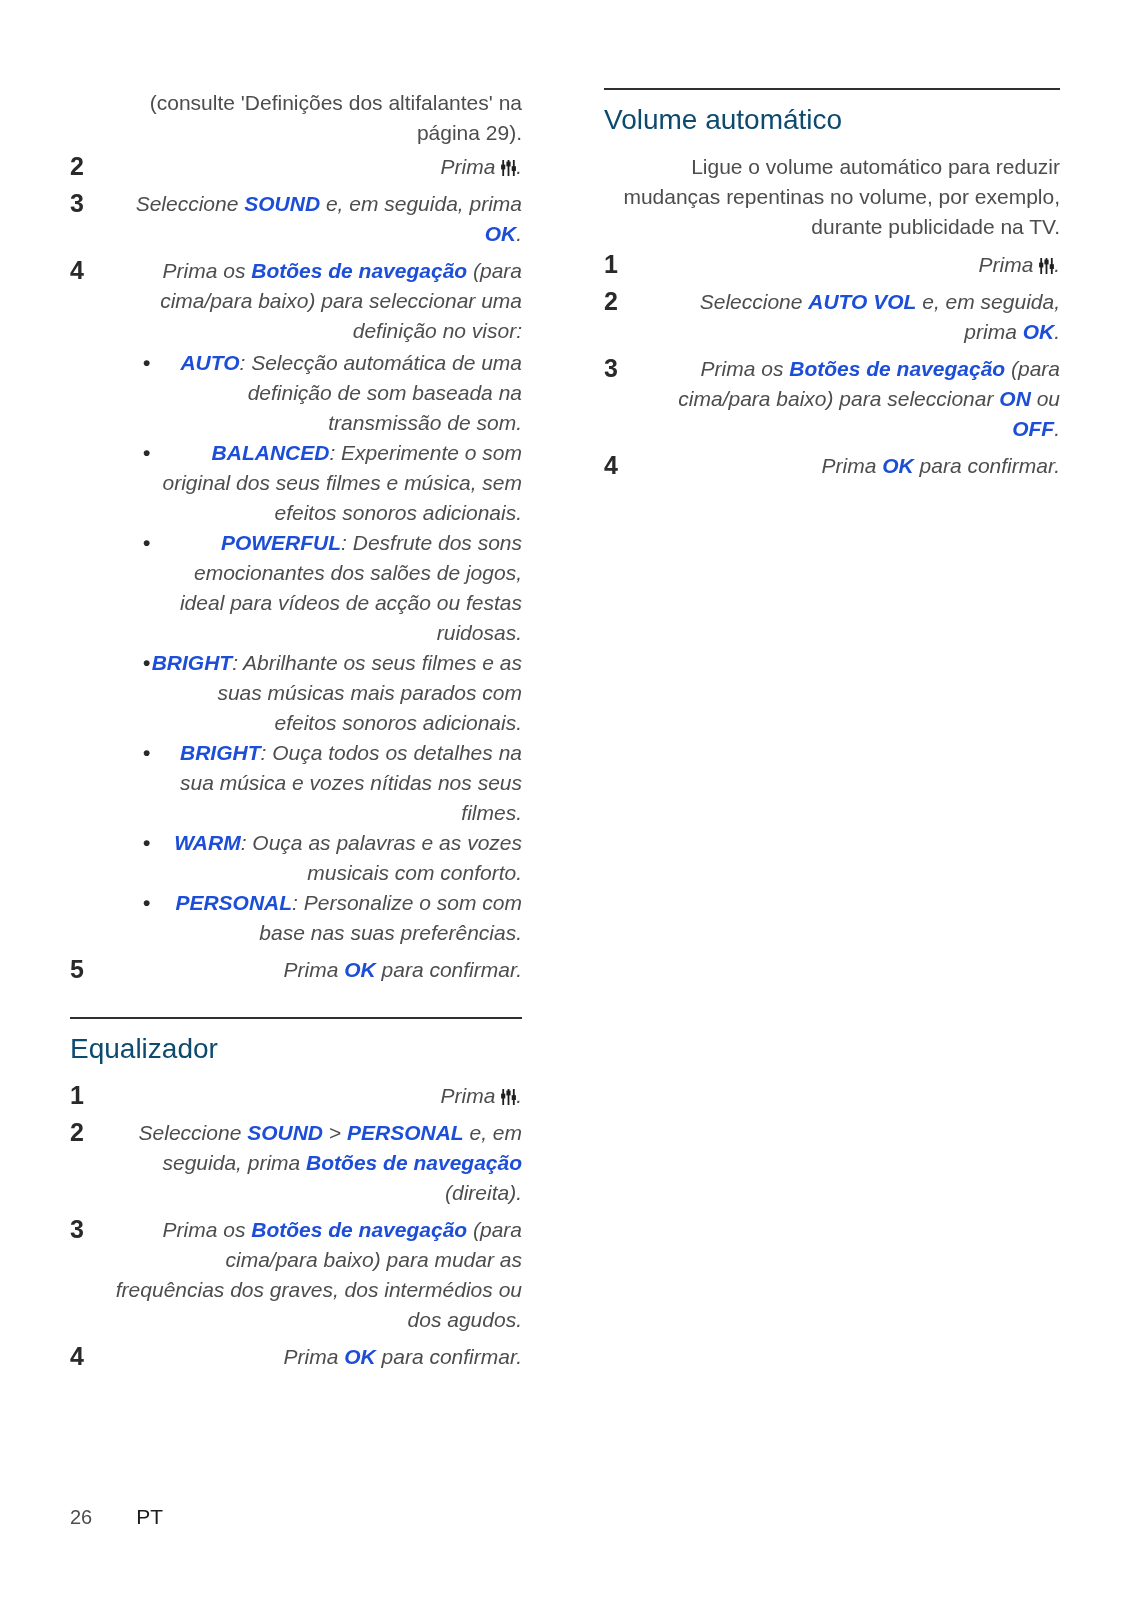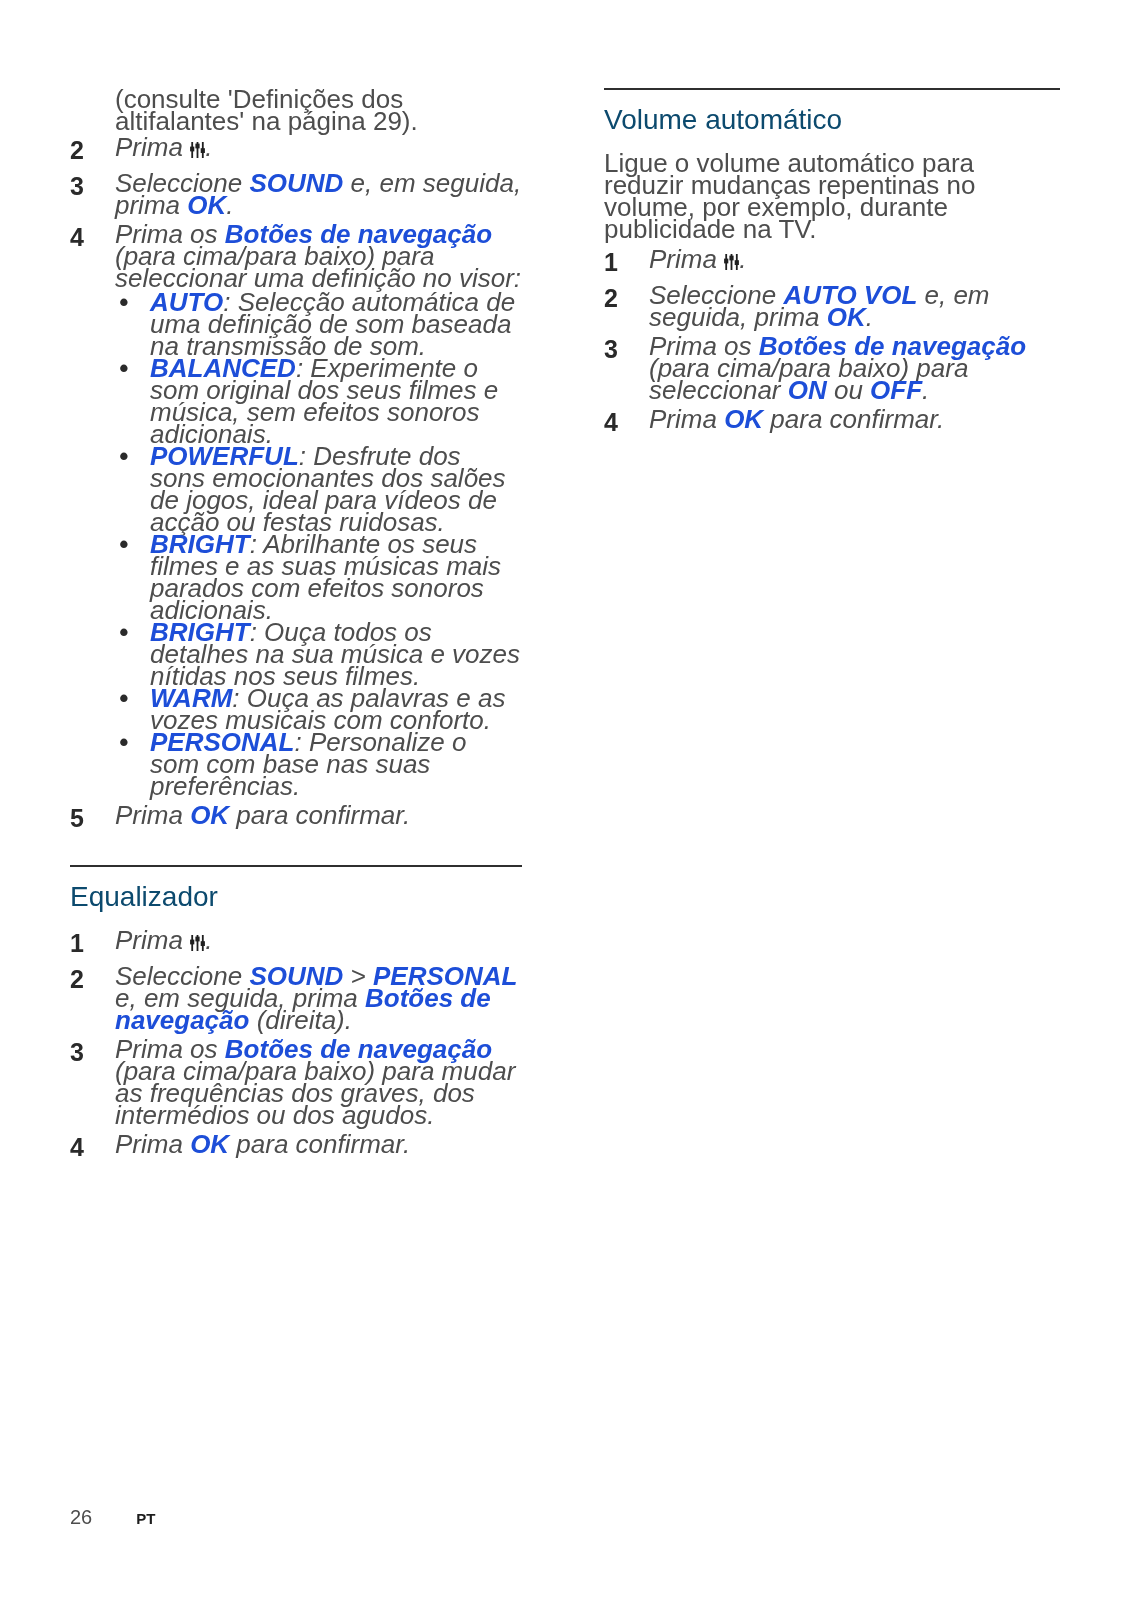--- a/index.html
+++ b/index.html
@@ -15,24 +15,25 @@
   .columns {
     display: flex;
     padding: 86px 0 0 70px;
     gap: 82px;
   }
   .col { flex: none; }
   .col-left  { width: 452px; }
   .col-right { width: 456px; }
 
   .body-text, .step-body, .intro, .continuation {
-    font-size: 26px;
-    line-height: 22px;
+    font-size: 21px;
+    line-height: 30px;
     color: #4d4d4d;
     font-weight: normal;
+    text-align: right;
   }
   .b { font-weight: bold; color: #1d4ed8; }
 
   .continuation { margin: 2px 0 4px; padding-left: 45px; }
 
   .steps { list-style: none; margin: 0; padding: 0; }
   .step { display: flex; margin-bottom: 7px; }
   .step-num {
     flex: none;
     width: 45px;
@@ -82,21 +83,21 @@
   .page-footer {
     position: absolute;
     left: 70px;
     bottom: 72px;
     display: flex;
     align-items: baseline;
     gap: 44px;
     font-size: 20px;
     color: #4d4d4d;
   }
-  .page-footer .lang { font-weight: bold; color: #1d1d1d; font-size: 15px; }
+  .page-footer .lang { font-weight: normal; color: #1d1d1d; font-size: 21px; }
 </style>
 </head>
 <body>
 
 <div class="page">
   <div class="columns">
 
     <section class="col col-left">
       <p class="continuation">(consulte 'Definições dos altifalantes' na página 29).</p>
 

